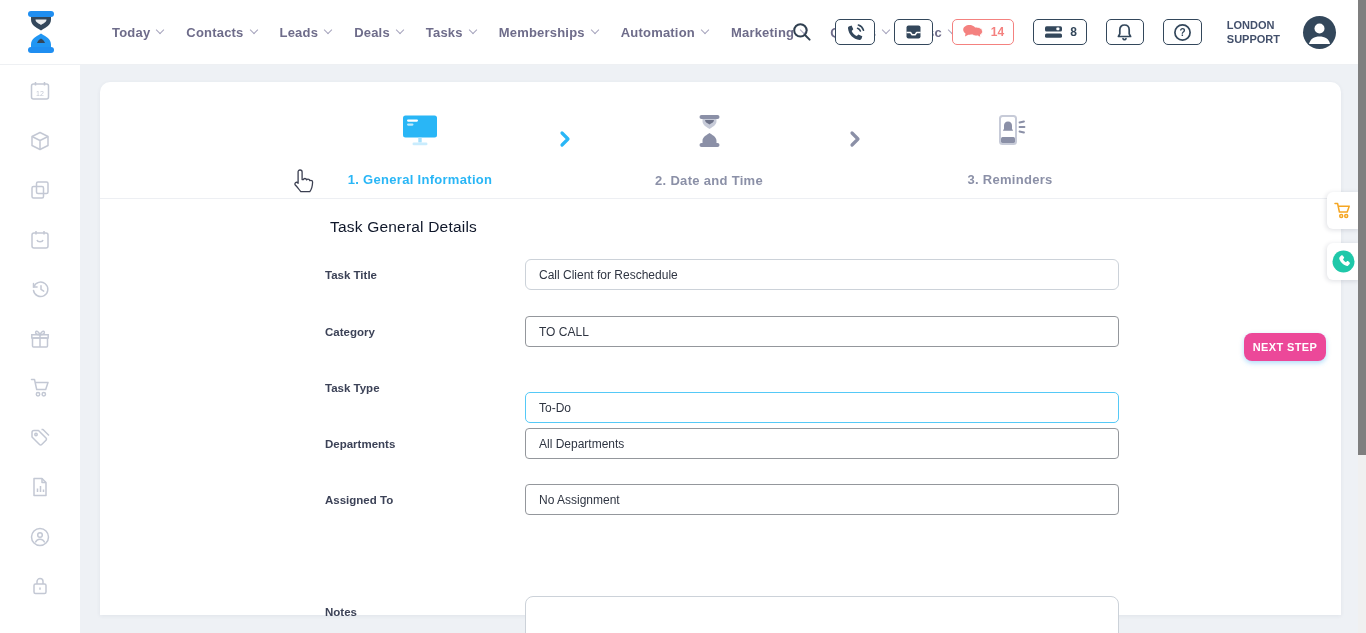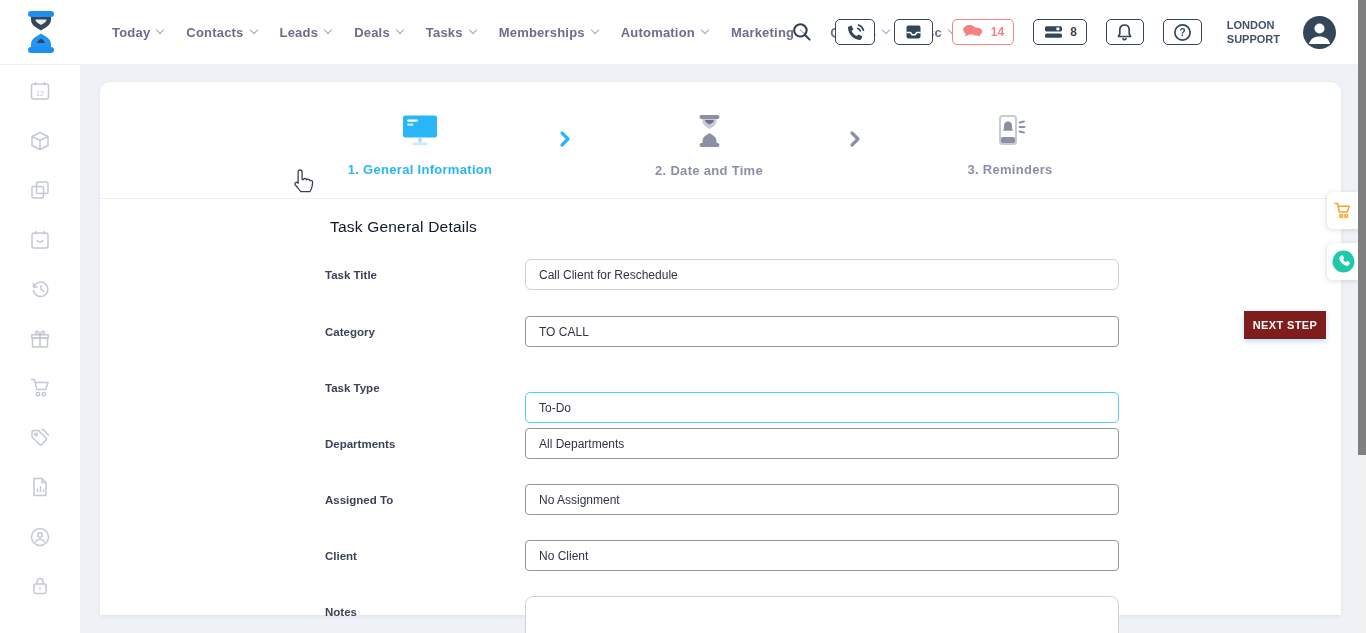--- a/index.html
+++ b/index.html
@@ -38,43 +38,43 @@
   .side-item svg { display:block; }
 
   
   .main { position:absolute; left:80px; top:64px; width:1286px; height:569px; background:#eef1f5; }
   .card { position:absolute; left:20px; top:18px; width:1241px; height:533px; background:#fff;
           border-radius:10px 10px 0 0; box-shadow:0 1px 4px rgba(40,50,80,.07); }
 
   
   .wizard { position:relative; height:117px; border-bottom:1px solid #edeff3; }
   .step { position:absolute; top:32px; width:220px; display:flex; flex-direction:column;
-          align-items:center; gap:15px; cursor:pointer; }
+          align-items:center; gap:25px; cursor:pointer; }
   .step .lbl { font-size:13px; font-weight:700; color:#8b90a7; letter-spacing:.3px; }
   .step.active .lbl { color:#29b6f6; }
   .step1 { left:210px; } .step2 { left:499px; } .step3 { left:800px; }
   .wchev { position:absolute; top:48px; }
   .wchev1 { left:458px; } .wchev2 { left:748px; }
 
   
   .form-title { position:absolute; left:230px; top:136px; font-size:15.5px; font-weight:400;
                 color:#0f172a; letter-spacing:.2px; }
   .row { position:absolute; left:225px; width:900px; height:31px; }
   .r1{top:177px} .r2{top:234px} .r3{top:290px} .r4{top:346px} .r5{top:402px} .r6{top:458px} .r7{top:514px}
   .row label { position:absolute; left:0; top:0; height:31px; display:flex; align-items:center;
                font-size:11.5px; font-weight:600; color:#3c4257; }
   .ctl { position:absolute; left:200px; top:0; width:594px; height:31px; background:#fff;
          border:1px solid #94979c; border-radius:4px; padding:4px 13px; font-size:12px; color:#2f3542;
          font-family:inherit; outline:none; }
   .ctl.lite { border:1px solid #ccd2d9; border-radius:6px; }
   .ctl.focus { border:1.6px solid #55c9f7; border-radius:5px;margin-top:20px; }
   textarea.ctl { height:120px; padding-top:8px; resize:none; border:1px solid #ccd2d9; border-radius:8px; }
 
-  .next-btn { position:absolute; left:1144px; top:229px; width:82px; height:28px; background:#7f1d1d;
-              border:none; border-radius:0; color:#fff; font-size:11px; font-weight:700;
+  .next-btn { position:absolute; left:1144px; top:251px; width:82px; height:28px; background:#ec4899;
+              border:none; border-radius:8px; color:#fff; font-size:11px; font-weight:700;
               letter-spacing:.4px; cursor:pointer; font-family:inherit; box-shadow:0 2px 5px rgba(30,155,240,.35); }
 
   
   .floaty { position:absolute; width:32px; height:37px; background:#fff; border-radius:6px 0 0 6px;
             box-shadow:-1px 1px 5px rgba(20,30,60,.14); display:flex; align-items:center;
             justify-content:center; z-index:7; cursor:pointer; }
   .float-cart { left:1327px; top:192px; }
   .float-phone { left:1327px; top:243px; }
 
   
@@ -355,24 +355,20 @@
     <div class="row r4">
       <label>Departments</label>
       <input class="ctl" type="text" value="All Departments" style="">
     </div>
 
     <div class="row r5">
       <label>Assigned To</label>
       <input class="ctl" type="text" value="No Assignment" style="">
     </div>
 
-    <div class="row r6">
-      <label>Client</label>
-      <input class="ctl" type="text" value="No Client" style="">
-    </div>
 
     <div class="row r7">
       <label>Notes</label>
       <textarea class="ctl" style=""></textarea>
     </div>
 
     <button class="next-btn">NEXT STEP</button>
   </div>
 </div>
 

